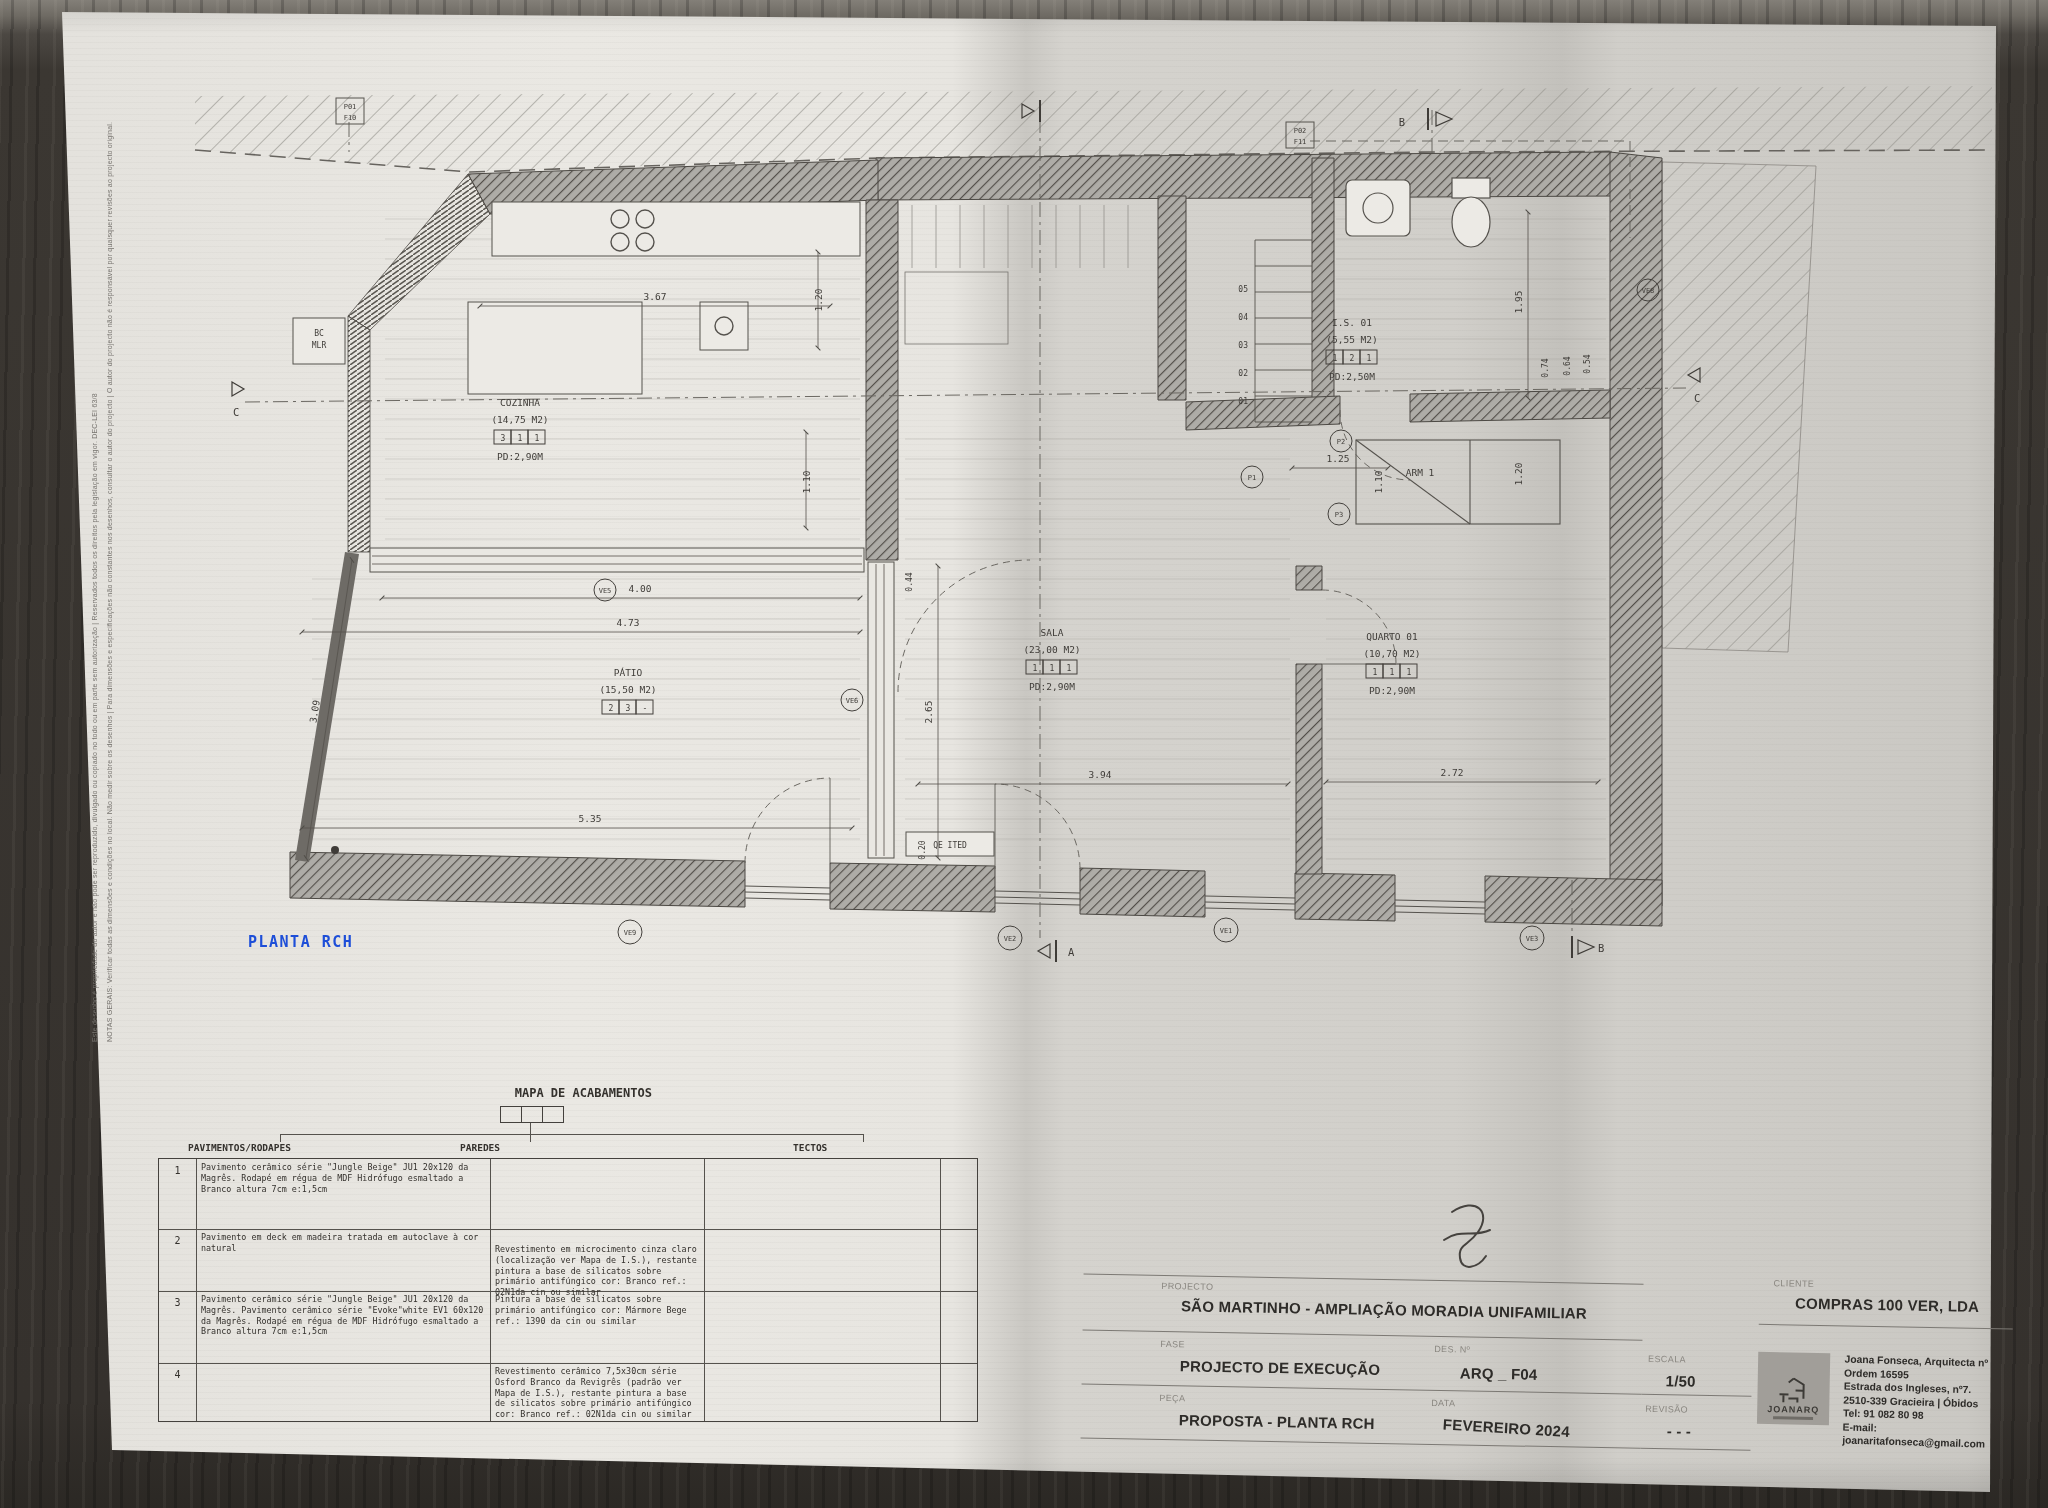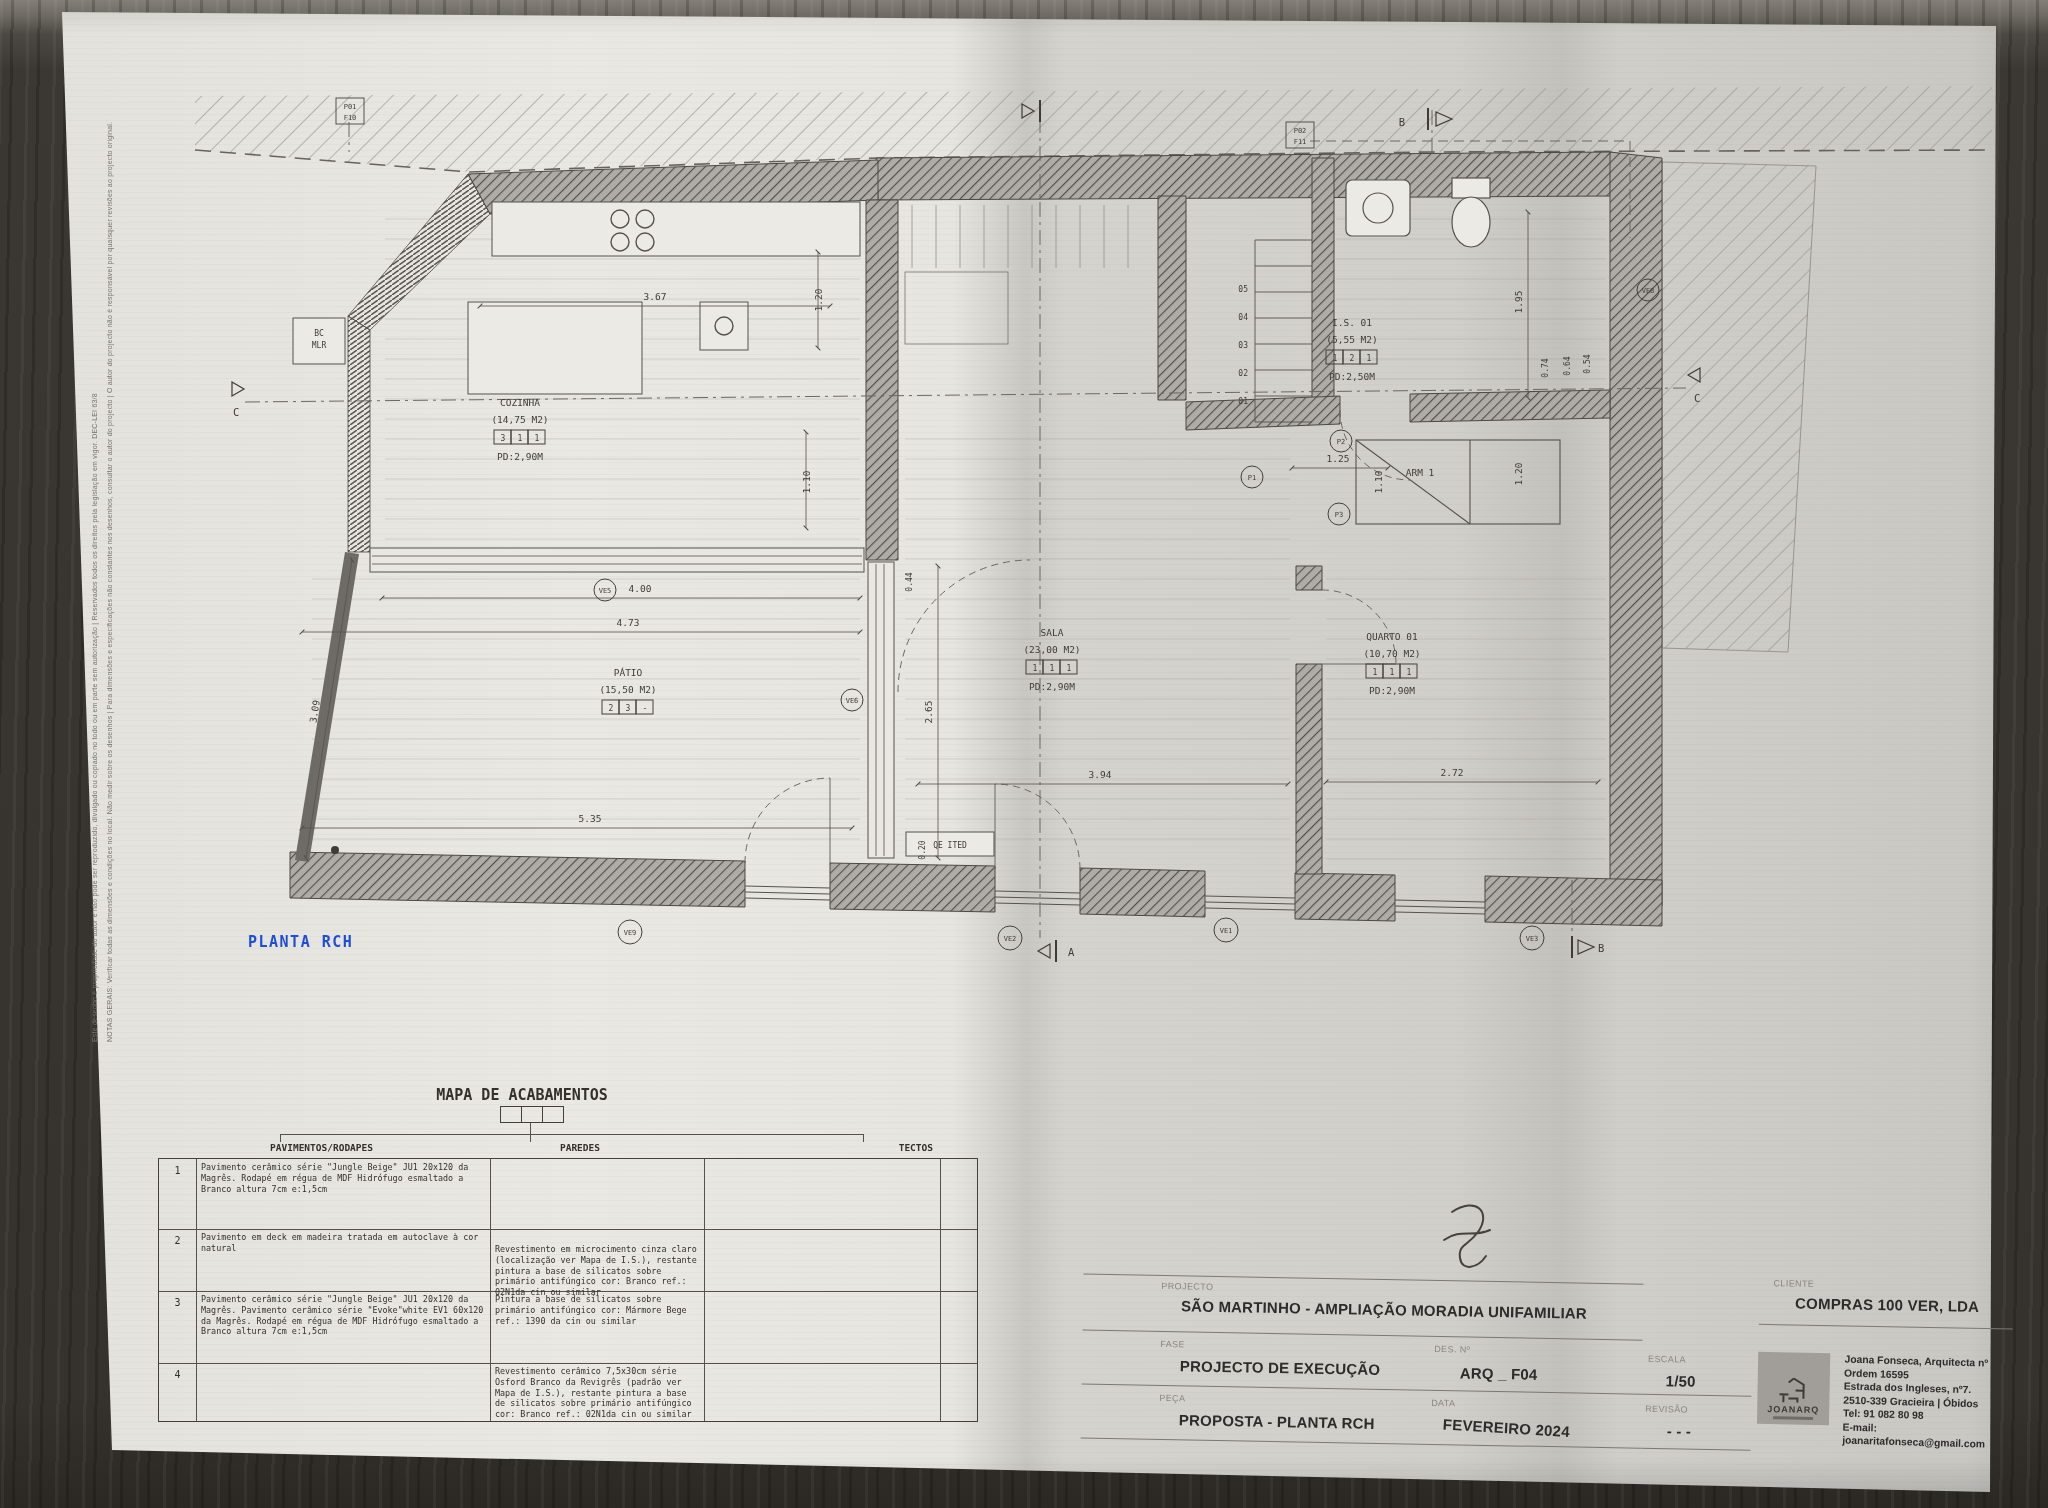--- a/index.html
+++ b/index.html
@@ -20,26 +20,26 @@
       linear-gradient(90deg,#e3e1dc 0%,#eae8e3 28%,#e7e5e0 46.5%,#c9c7c2 50.1%,#d5d3ce 52%,#d1cfca 71%,#c3c1bc 76.3%,#d0cec9 79%,#cac8c3 96%,#b7b5b0 100%);
   }
   svg.plan{position:absolute;left:0;top:0}
   svg text{font-family:"DejaVu Sans Mono",monospace;fill:#3f3c38}
   .t8{font-size:8px}.t9{font-size:9.5px}.t10{font-size:10.5px}.t7{font-size:7px}
   .vnote{position:absolute;transform:rotate(-90deg);transform-origin:left bottom;
     white-space:nowrap;font:7px "Liberation Sans",sans-serif;color:#77746f;letter-spacing:.2px}
   
   .ftable{position:absolute;left:158px;top:1080px;width:820px;height:348px;color:#34312d;
     font-family:"DejaVu Sans Mono",monospace}
-  .ft-title{position:absolute;left:244px;top:6px;width:240px;text-align:center;font-size:15px;font-weight:bold}
+  .ft-title{position:absolute;left:254px;top:6px;width:240px;text-align:right;font-size:12px;font-weight:bold}
   .ft-leg{position:absolute;top:26px;left:342px;display:flex}
   .ft-leg span{width:20px;height:15px;border:1.2px solid #44413d}
   .ft-leg span + span{border-left:none}
   .hline,.vline{position:absolute;background:#55524d}
-  .ft-head{position:absolute;font-size:9.5px;font-weight:bold;text-align:right}
+  .ft-head{position:absolute;font-size:9.5px;font-weight:bold;text-align:left}
   .ft-grid{position:absolute;left:0;top:78px;width:818px;height:262px;border:1.6px solid #44413d}
   .cell{position:absolute;font-size:8.4px;line-height:1.28;padding:3px 5px;box-sizing:border-box;white-space:pre-line}
   .rnum{font-size:10px;text-align:center;padding-top:6px}
   
   .tblock{position:absolute;left:1082px;top:1262px;width:930px;height:205px;transform:rotate(1.05deg);color:#2e2c29}
   .lab{position:absolute;font-size:9px;color:#8a8781;letter-spacing:.4px}
   .val{position:absolute;font-size:15px;font-weight:bold;letter-spacing:.2px}
   .tl{position:absolute;height:1px;background:#7c7974}
   .logo{position:absolute;left:676px;top:86px;width:72px;height:72px;background:#a19e99;
     display:flex;flex-direction:column;align-items:center;justify-content:flex-end;padding-bottom:5px;box-sizing:border-box}

